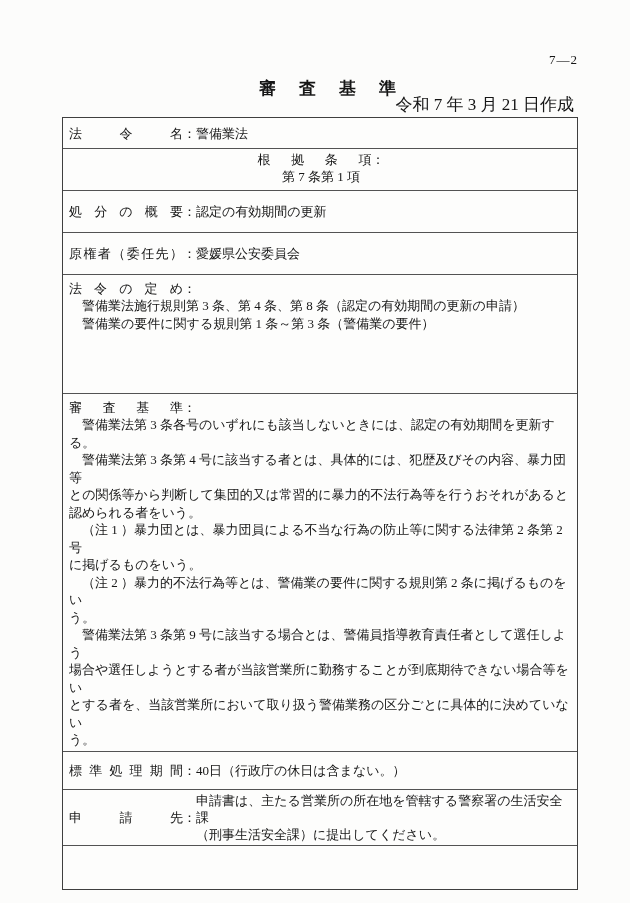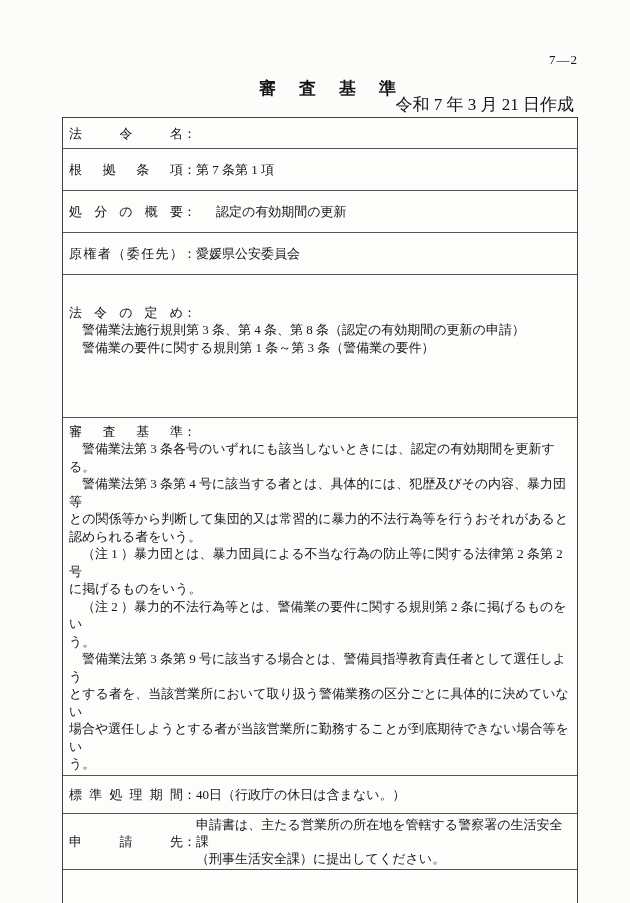--- a/index.html
+++ b/index.html
@@ -35,24 +35,24 @@
   }
   .row {
     box-sizing: border-box;
     border-bottom: 1px solid #535353;
     padding: 2px 4px 2px 6px;
   }
   .row:last-child { border-bottom: none; }
 
   
   .row:nth-child(1)  { min-height: 31px; }
-  .row:nth-child(2)  { min-height: 42px; }
-  .row:nth-child(3)  { min-height: 42px; gap: 20px; }
+  .row:nth-child(2)  { min-height: 42px; flex-direction: column; }
+  .row:nth-child(3)  { min-height: 42px; }
   .row:nth-child(4)  { min-height: 42px; }
-  .row:nth-child(5)  { min-height: 119px; margin-top: 24px; }
+  .row:nth-child(5)  { min-height: 119px; }
   .row:nth-child(6)  { min-height: 283px; }
   .row:nth-child(7)  { min-height: 38px; }
   .row:nth-child(8)  { min-height: 47px; }
   .row:nth-child(9)  { min-height: 43px; }
   .row:nth-child(10) { min-height: 48px; }
 
   .row.inline { display: flex; align-items: center; }
   .row.block  { display: block; padding-top: 5px; }
 
   .label-wrap { flex: 0 0 auto; white-space: pre; line-height: 17px; }
@@ -77,20 +77,23 @@
 </head>
 <body>
 
 <div class="sheet">
   <div class="page-number">7—2</div>
   <h1 class="title">審　査　基　準</h1>
   <div class="date-line">令和 7 年 3 月 21 日作成</div>
   <div class="table">
   <div class="row inline">
     <div class="label-wrap"><span class="label">法令名</span><span class="colon">：</span></div>
+    <div class="value">
+          <div class="text-line">警備業法</div>
+        </div>
   </div>
 
   <div class="row inline">
     <div class="label-wrap"><span class="label">根拠条項</span><span class="colon">：</span></div>
     <div class="value">
           <div class="text-line">第 7 条第 1 項</div>
         </div>
   </div>
 
   <div class="row inline">
@@ -120,22 +123,22 @@
     <div class="value">
           <div class="text-line">　警備業法第 3 条各号のいずれにも該当しないときには、認定の有効期間を更新する。</div>
           <div class="text-line">　警備業法第 3 条第 4 号に該当する者とは、具体的には、犯歴及びその内容、暴力団等</div>
           <div class="text-line">との関係等から判断して集団的又は常習的に暴力的不法行為等を行うおそれがあると</div>
           <div class="text-line">認められる者をいう。</div>
           <div class="text-line">　（注 1 ）暴力団とは、暴力団員による不当な行為の防止等に関する法律第 2 条第 2 号</div>
           <div class="text-line">に掲げるものをいう。</div>
           <div class="text-line">　（注 2 ）暴力的不法行為等とは、警備業の要件に関する規則第 2 条に掲げるものをい</div>
           <div class="text-line">う。</div>
           <div class="text-line">　警備業法第 3 条第 9 号に該当する場合とは、警備員指導教育責任者として選任しよう</div>
+          <div class="text-line">場合や選任しようとする者が当該営業所に勤務することが到底期待できない場合等をい</div>
           <div class="text-line">とする者を、当該営業所において取り扱う警備業務の区分ごとに具体的に決めていない</div>
-          <div class="text-line">場合や選任しようとする者が当該営業所に勤務することが到底期待できない場合等をい</div>
           <div class="text-line">う。</div>
         </div>
   </div>
 
   <div class="row inline">
     <div class="label-wrap"><span class="label">標準処理期間</span><span class="colon">：</span></div>
     <div class="value">
           <div class="text-line">40日（行政庁の休日は含まない。）</div>
         </div>
   </div>

